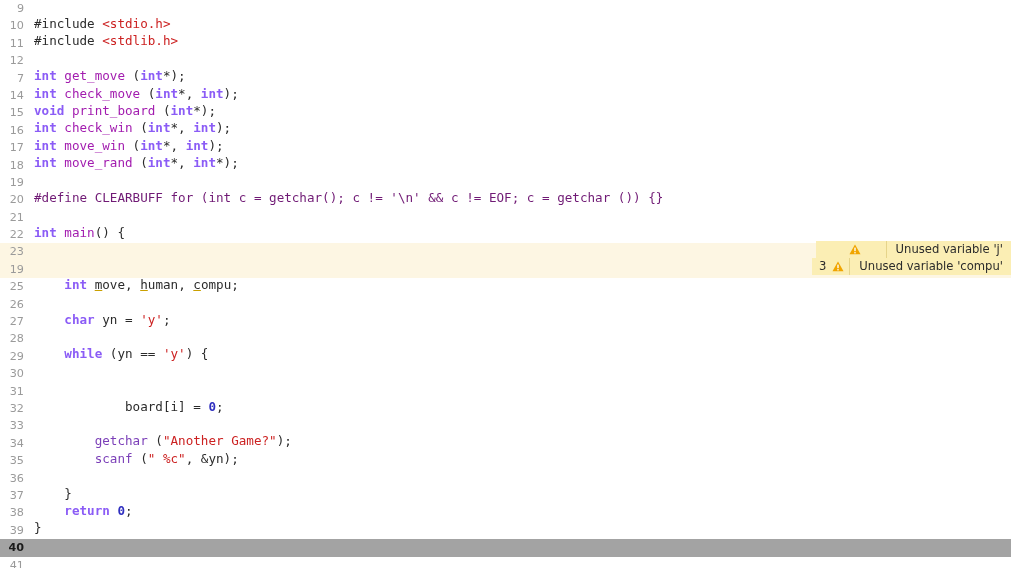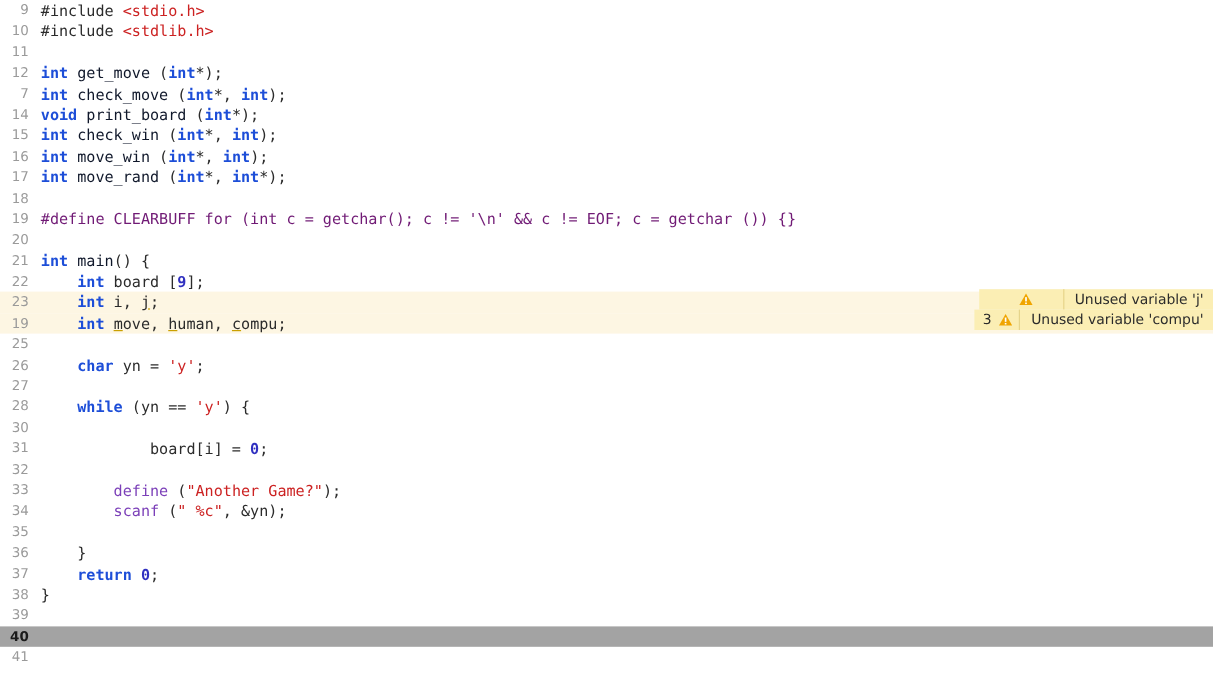--- a/index.html
+++ b/index.html
@@ -44,28 +44,28 @@
     line-height: 17.4px;
   }
   .row.hl-active .lineno {
     color: #1a1a1a;
     font-weight: bold;
   }
 
   .code {
     position: absolute;
     left: 34px;
-    top: 0;
+    top: 15px;
     line-height: 17.4px;
     color: #2b2b2b;
   }
 
   
-  .k   { color: #1d4ed8; font-weight: bold; }  
-  .fn  { color: #0f172a; text-align: center; }                      
+  .k   { color: #8b5cf6; font-weight: bold; }  
+  .fn  { color: #a21caf; text-align: center; }                      
   .cal { color: #7b3fb8; }                      
   .str { color: #cc2222; }                      
   .num { color: #3030c0; font-weight: bold; }   
   .pp  { color: #701a75; }                      
   .id  { color: #2b2b2b; }                      
   .unused { text-decoration: underline; text-decoration-color: #caa000; }
 
   
   .warn-badge {
     position: absolute;
@@ -117,24 +117,25 @@
       <div class="row"><span class="lineno">19</span><span class="code"><span class="pp">#define CLEARBUFF for (int c = getchar(); c != '\n' &amp;&amp; c != EOF; c = getchar ()) {}</span></span></div>
       <div class="row"><span class="lineno">20</span><span class="code"></span></div>
       <div class="row"><span class="lineno">21</span><span class="code"><span class="k">int</span><span class="id"> </span><span class="fn">main</span><span class="id">() {</span></span></div>
       <div class="row"><span class="lineno">22</span><span class="code"><span class="id">    </span><span class="k">int</span><span class="id"> board [</span><span class="num">9</span><span class="id">];</span></span></div>
       <div class="row hl-warn"><span class="lineno">23</span><span class="code"><span class="id">    </span><span class="k">int</span><span class="id"> i, </span><span class="id unused">j</span><span class="id">;</span></span></div>
       <div class="row hl-warn"><span class="lineno">19</span><span class="code"><span class="id">    </span><span class="k">int</span><span class="id"> </span><span class="id unused">m</span><span class="id">ove, </span><span class="id unused">h</span><span class="id">uman, </span><span class="id unused">c</span><span class="id">ompu;</span></span></div>
       <div class="row"><span class="lineno">25</span><span class="code"></span></div>
       <div class="row"><span class="lineno">26</span><span class="code"><span class="id">    </span><span class="k">char</span><span class="id"> yn = </span><span class="str">'y'</span><span class="id">;</span></span></div>
       <div class="row"><span class="lineno">27</span><span class="code"></span></div>
       <div class="row"><span class="lineno">28</span><span class="code"><span class="id">    </span><span class="k">while</span><span class="id"> (yn == </span><span class="str">'y'</span><span class="id">) {</span></span></div>
+      <div class="row"><span class="lineno">29</span><span class="code"></span></div>
       <div class="row"><span class="lineno">30</span></div>
       <div class="row"><span class="lineno">31</span><span class="code"><span class="id">            board[i] = </span><span class="num">0</span><span class="id">;</span></span></div>
       <div class="row"><span class="lineno">32</span><span class="code"></span></div>
-      <div class="row"><span class="lineno">33</span><span class="code"><span class="id">        </span><span class="cal">define</span><span class="id"> (</span><span class="str">"Another Game?"</span><span class="id">);</span></span></div>
+      <div class="row"><span class="lineno">33</span><span class="code"><span class="id">        </span><span class="cal">getchar</span><span class="id"> (</span><span class="str">"Another Game?"</span><span class="id">);</span></span></div>
       <div class="row"><span class="lineno">34</span><span class="code"><span class="id">        </span><span class="cal">scanf</span><span class="id"> (</span><span class="str">" %c"</span><span class="id">, &amp;yn);</span></span></div>
       <div class="row"><span class="lineno">35</span><span class="code"></span></div>
       <div class="row"><span class="lineno">36</span><span class="code"><span class="id">    }</span></span></div>
       <div class="row"><span class="lineno">37</span><span class="code"><span class="id">    </span><span class="k">return</span><span class="id"> </span><span class="num">0</span><span class="id">;</span></span></div>
       <div class="row"><span class="lineno">38</span><span class="code"><span class="id">}</span></span></div>
       <div class="row"><span class="lineno">39</span><span class="code"></span></div>
       <div class="row hl-active"><span class="lineno">40</span><span class="code"></span></div>
       <div class="row"><span class="lineno">41</span><span class="code"></span></div>
     </div>
 

